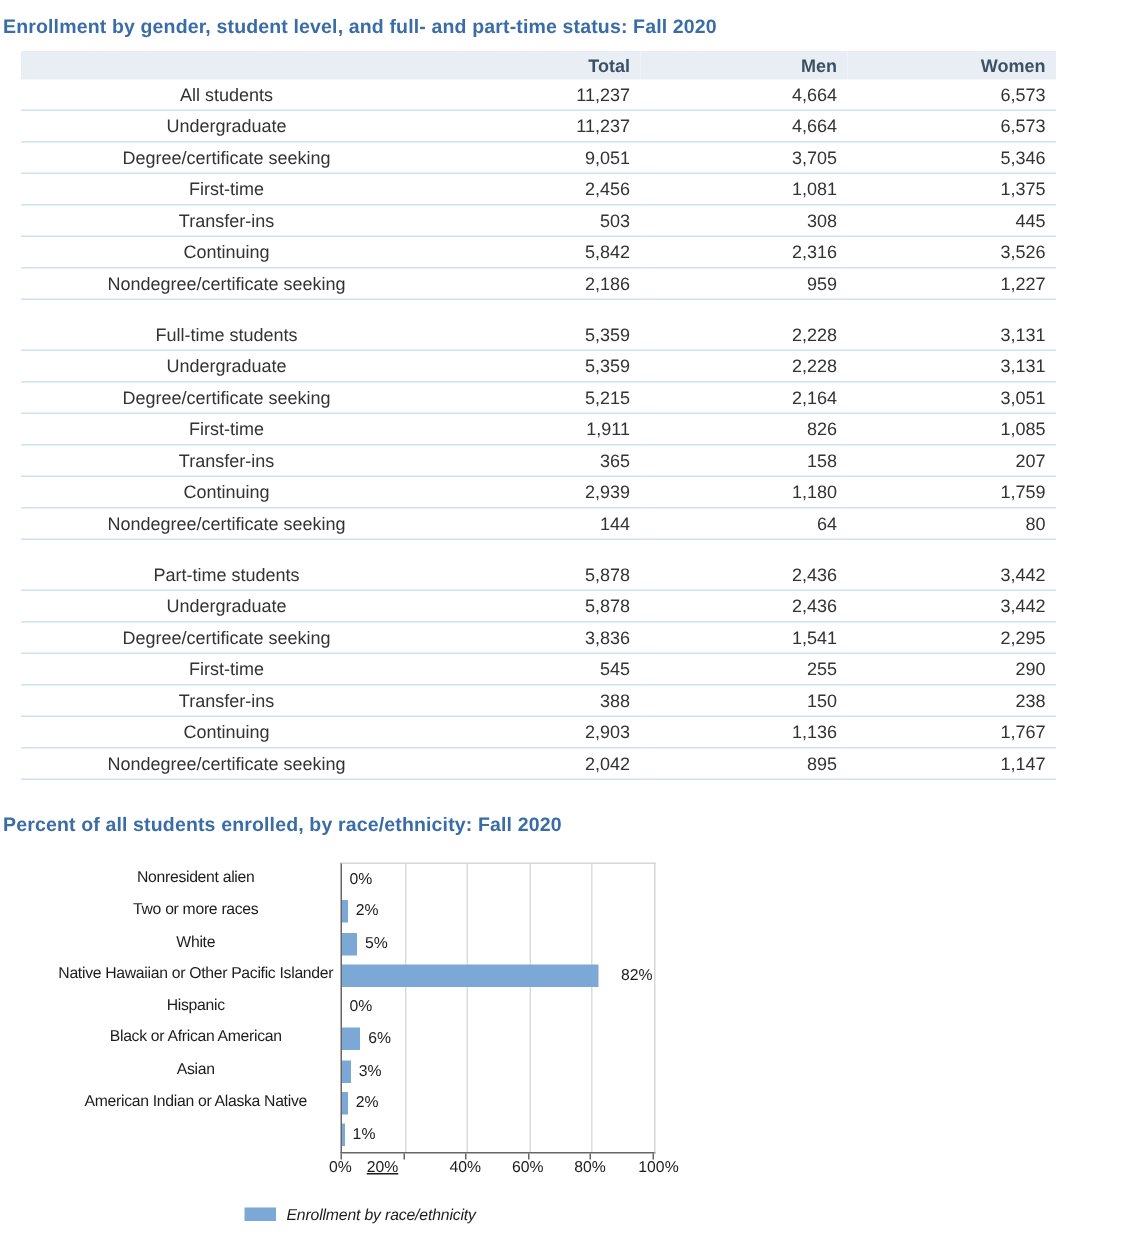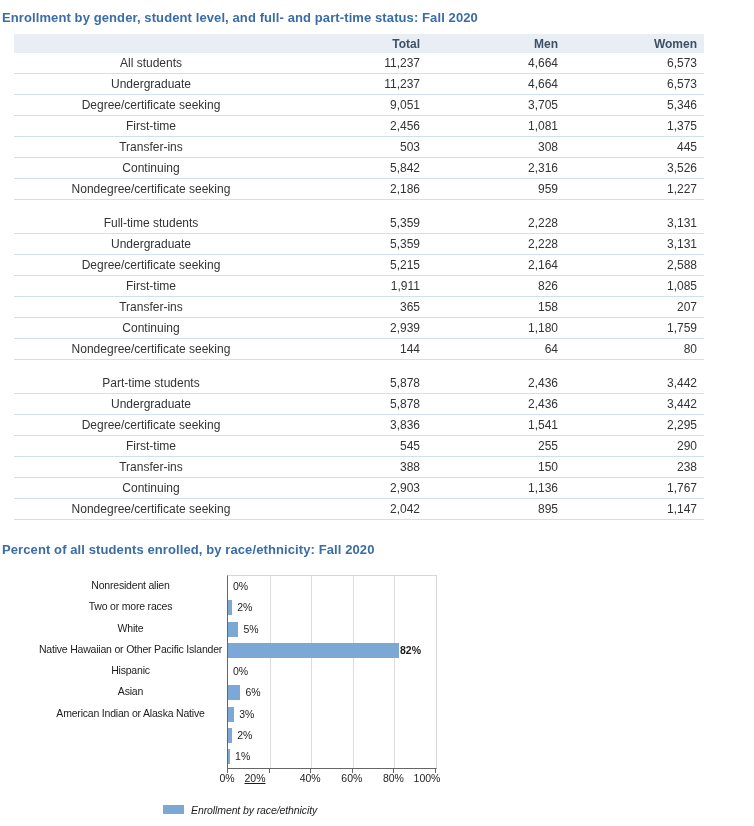--- a/index.html
+++ b/index.html
@@ -110,21 +110,21 @@
       <tr>
         <td class="label indent-1">Undergraduate</td>
         <td>5,359</td>
         <td>2,228</td>
         <td>3,131</td>
       </tr>
       <tr>
         <td class="label indent-2">Degree/certificate seeking</td>
         <td>5,215</td>
         <td>2,164</td>
-        <td>2,588</td>
+        <td>3,051</td>
       </tr>
       <tr>
         <td class="label indent-3">First-time</td>
         <td>1,911</td>
         <td>826</td>
         <td>1,085</td>
       </tr>
       <tr>
         <td class="label indent-3">Transfer-ins</td>
         <td>365</td>
@@ -194,20 +194,21 @@
 <h2 class="section-title" style="padding-top:22px;padding-bottom:4px;">Percent of all students enrolled, by race/ethnicity: Fall 2020</h2>
 
 <div class="chart-wrap">
   <div class="chart-body">
     <div class="ylabels" id="ylabels">
         <div class="ylabel">Nonresident alien</div>
         <div class="ylabel">Two or more races</div>
         <div class="ylabel">White</div>
         <div class="ylabel">Native Hawaiian or Other Pacific Islander</div>
         <div class="ylabel">Hispanic</div>
+        <div class="ylabel">Black or African American</div>
         <div class="ylabel">Asian</div>
         <div class="ylabel">American Indian or Alaska Native</div>
       </div>
     <div class="plot" id="plot">
         <div class="gridline" style="left: 41.6px;"></div>
         <div class="gridline" style="left: 83.2px;"></div>
         <div class="gridline" style="left: 124.8px;"></div>
         <div class="gridline" style="left: 166.4px;"></div>
         <div class="bar-row">
           <div class="bar" style="width: 0px; background: rgb(124, 168, 213);"></div>
@@ -216,21 +217,21 @@
         <div class="bar-row">
           <div class="bar" style="width: 4.16px; background: rgb(124, 168, 213);"></div>
           <span class="bar-value" style="left: 9.16px;">2%</span>
         </div>
         <div class="bar-row">
           <div class="bar" style="width: 10.4px; background: rgb(124, 168, 213);"></div>
           <span class="bar-value" style="left: 15.4px;">5%</span>
         </div>
         <div class="bar-row">
           <div class="bar" style="width: 170.56px; background: rgb(124, 168, 213);"></div>
-          <span class="bar-value" style="left: 172px; font-weight: bold;">82%</span>
+          <span class="bar-value" style="left: 186px;">82%</span>
         </div>
         <div class="bar-row">
           <div class="bar" style="width: 0px; background: rgb(124, 168, 213);"></div>
           <span class="bar-value" style="left: 5px;">0%</span>
         </div>
         <div class="bar-row">
           <div class="bar" style="width: 12.48px; background: rgb(124, 168, 213);"></div>
           <span class="bar-value" style="left: 17.48px;">6%</span>
         </div>
         <div class="bar-row">
@@ -252,19 +253,19 @@
       <div class="xtick-label" style="left: 0px;">0%</div>
       <div class="xtick-mark" style="left: 41.6px;"></div>
       <div class="xtick-label" style="left: 28px; text-decoration: underline;">20%</div>
       <div class="xtick-mark" style="left: 83.2px;"></div>
       <div class="xtick-label" style="left: 83.2px;">40%</div>
       <div class="xtick-mark" style="left: 124.8px;"></div>
       <div class="xtick-label" style="left: 124.8px;">60%</div>
       <div class="xtick-mark" style="left: 166.4px;"></div>
       <div class="xtick-label" style="left: 166.4px;">80%</div>
       <div class="xtick-mark" style="left: 208px;"></div>
-      <div class="xtick-label" style="left: 200px;">100%</div>
+      <div class="xtick-label" style="left: 212px;">100%</div>
     </div>
   <div class="legend">
     <span class="legend-swatch"></span>
     <span class="legend-label">Enrollment by race/ethnicity</span>
   </div>
 </div>
 
 </body></html>

